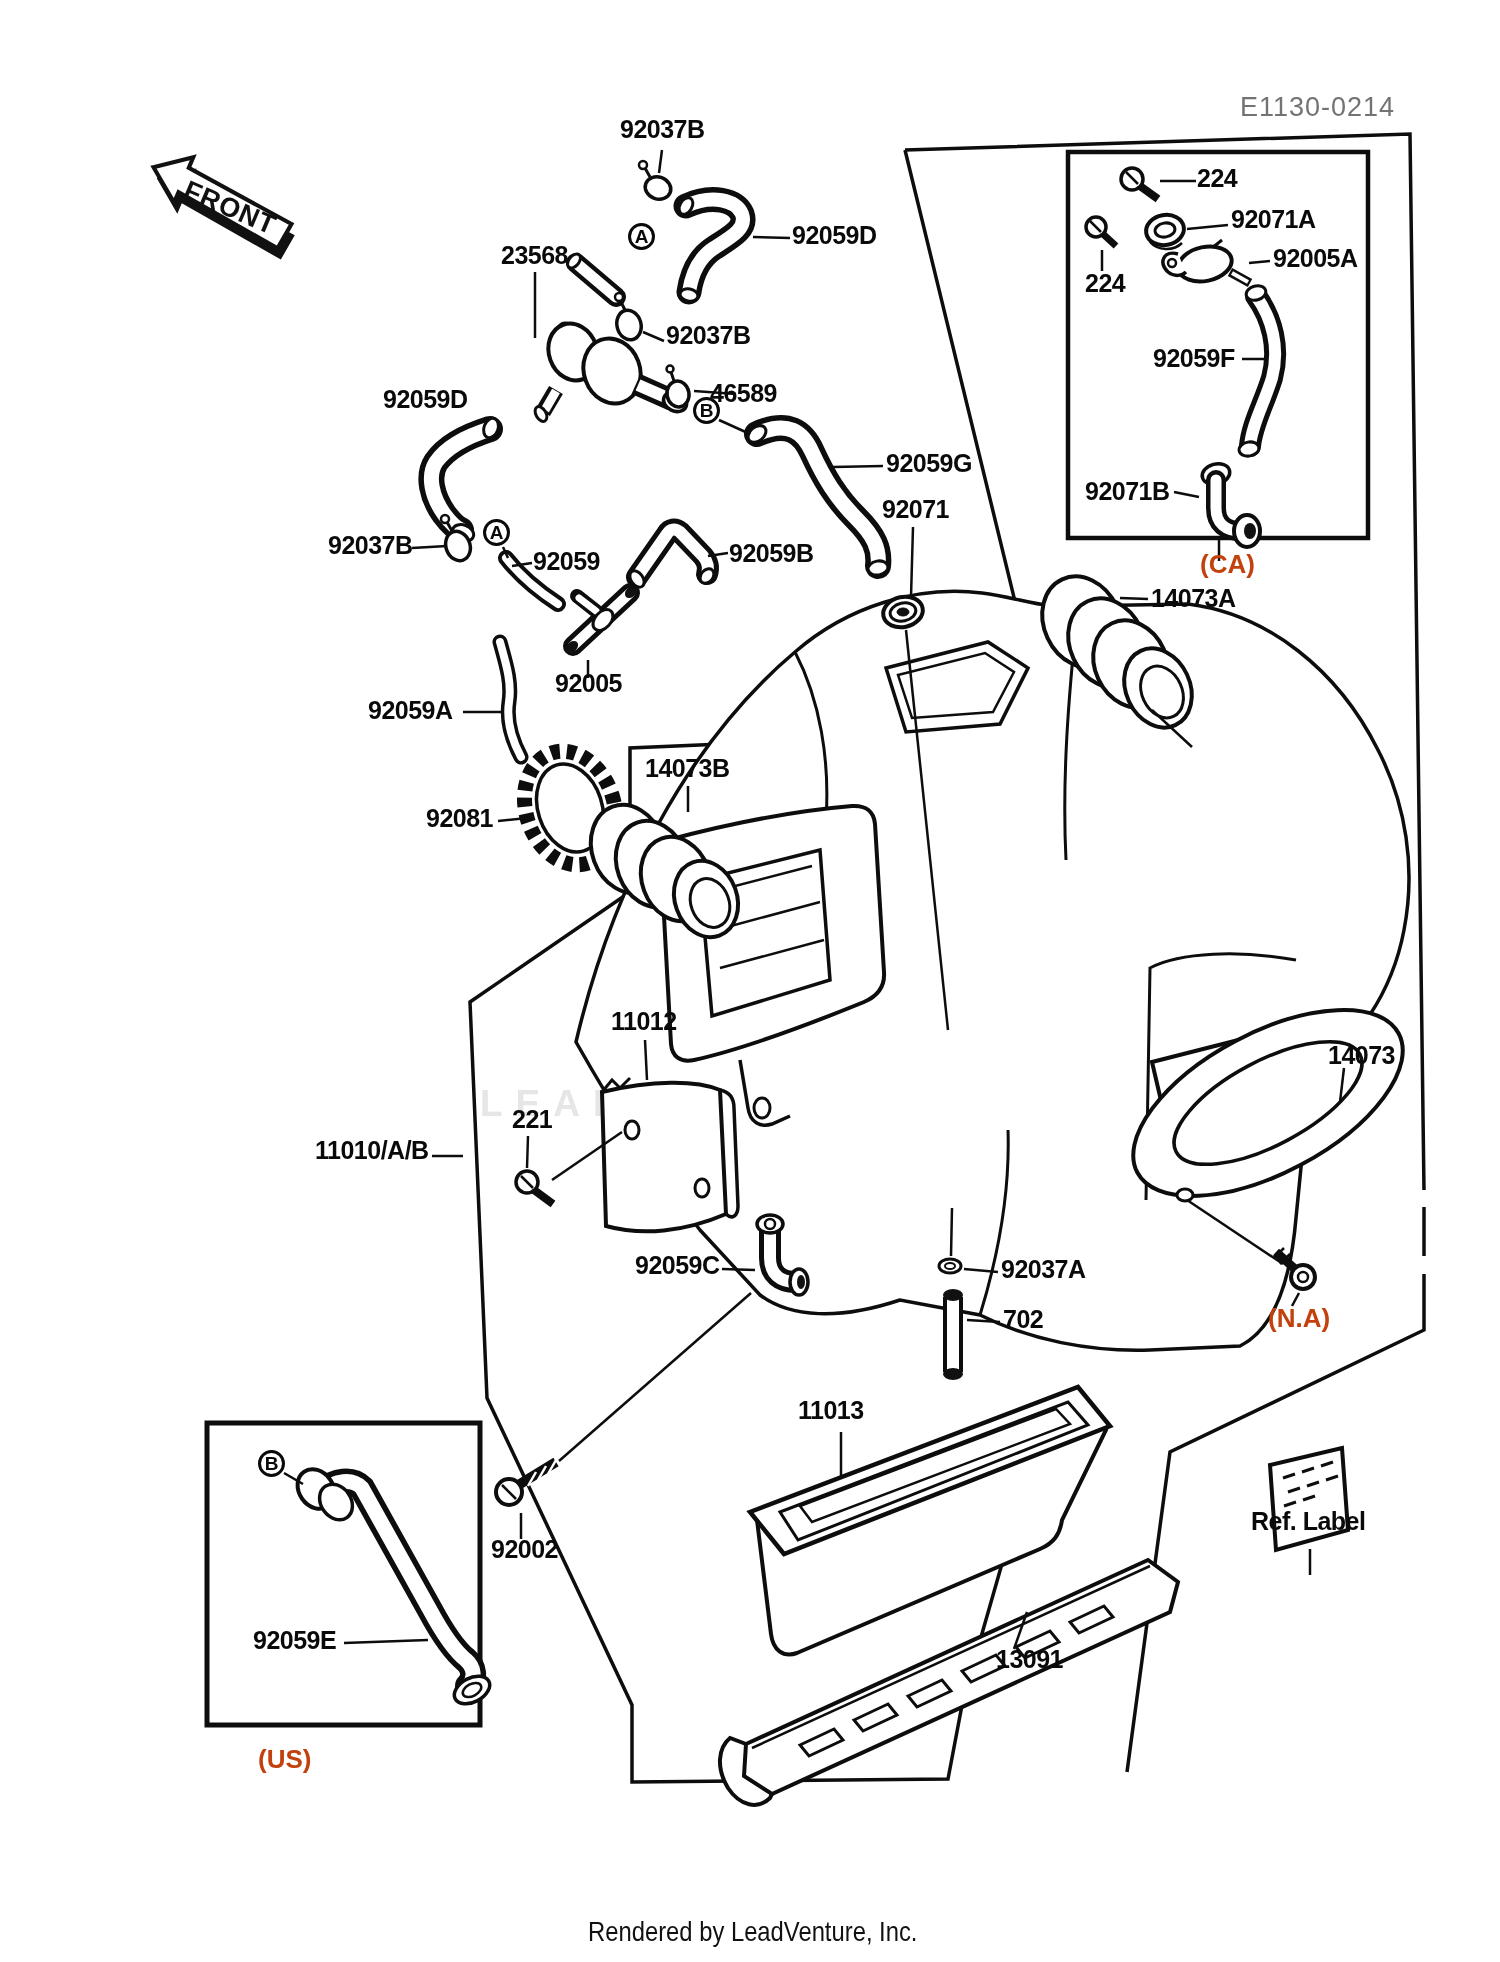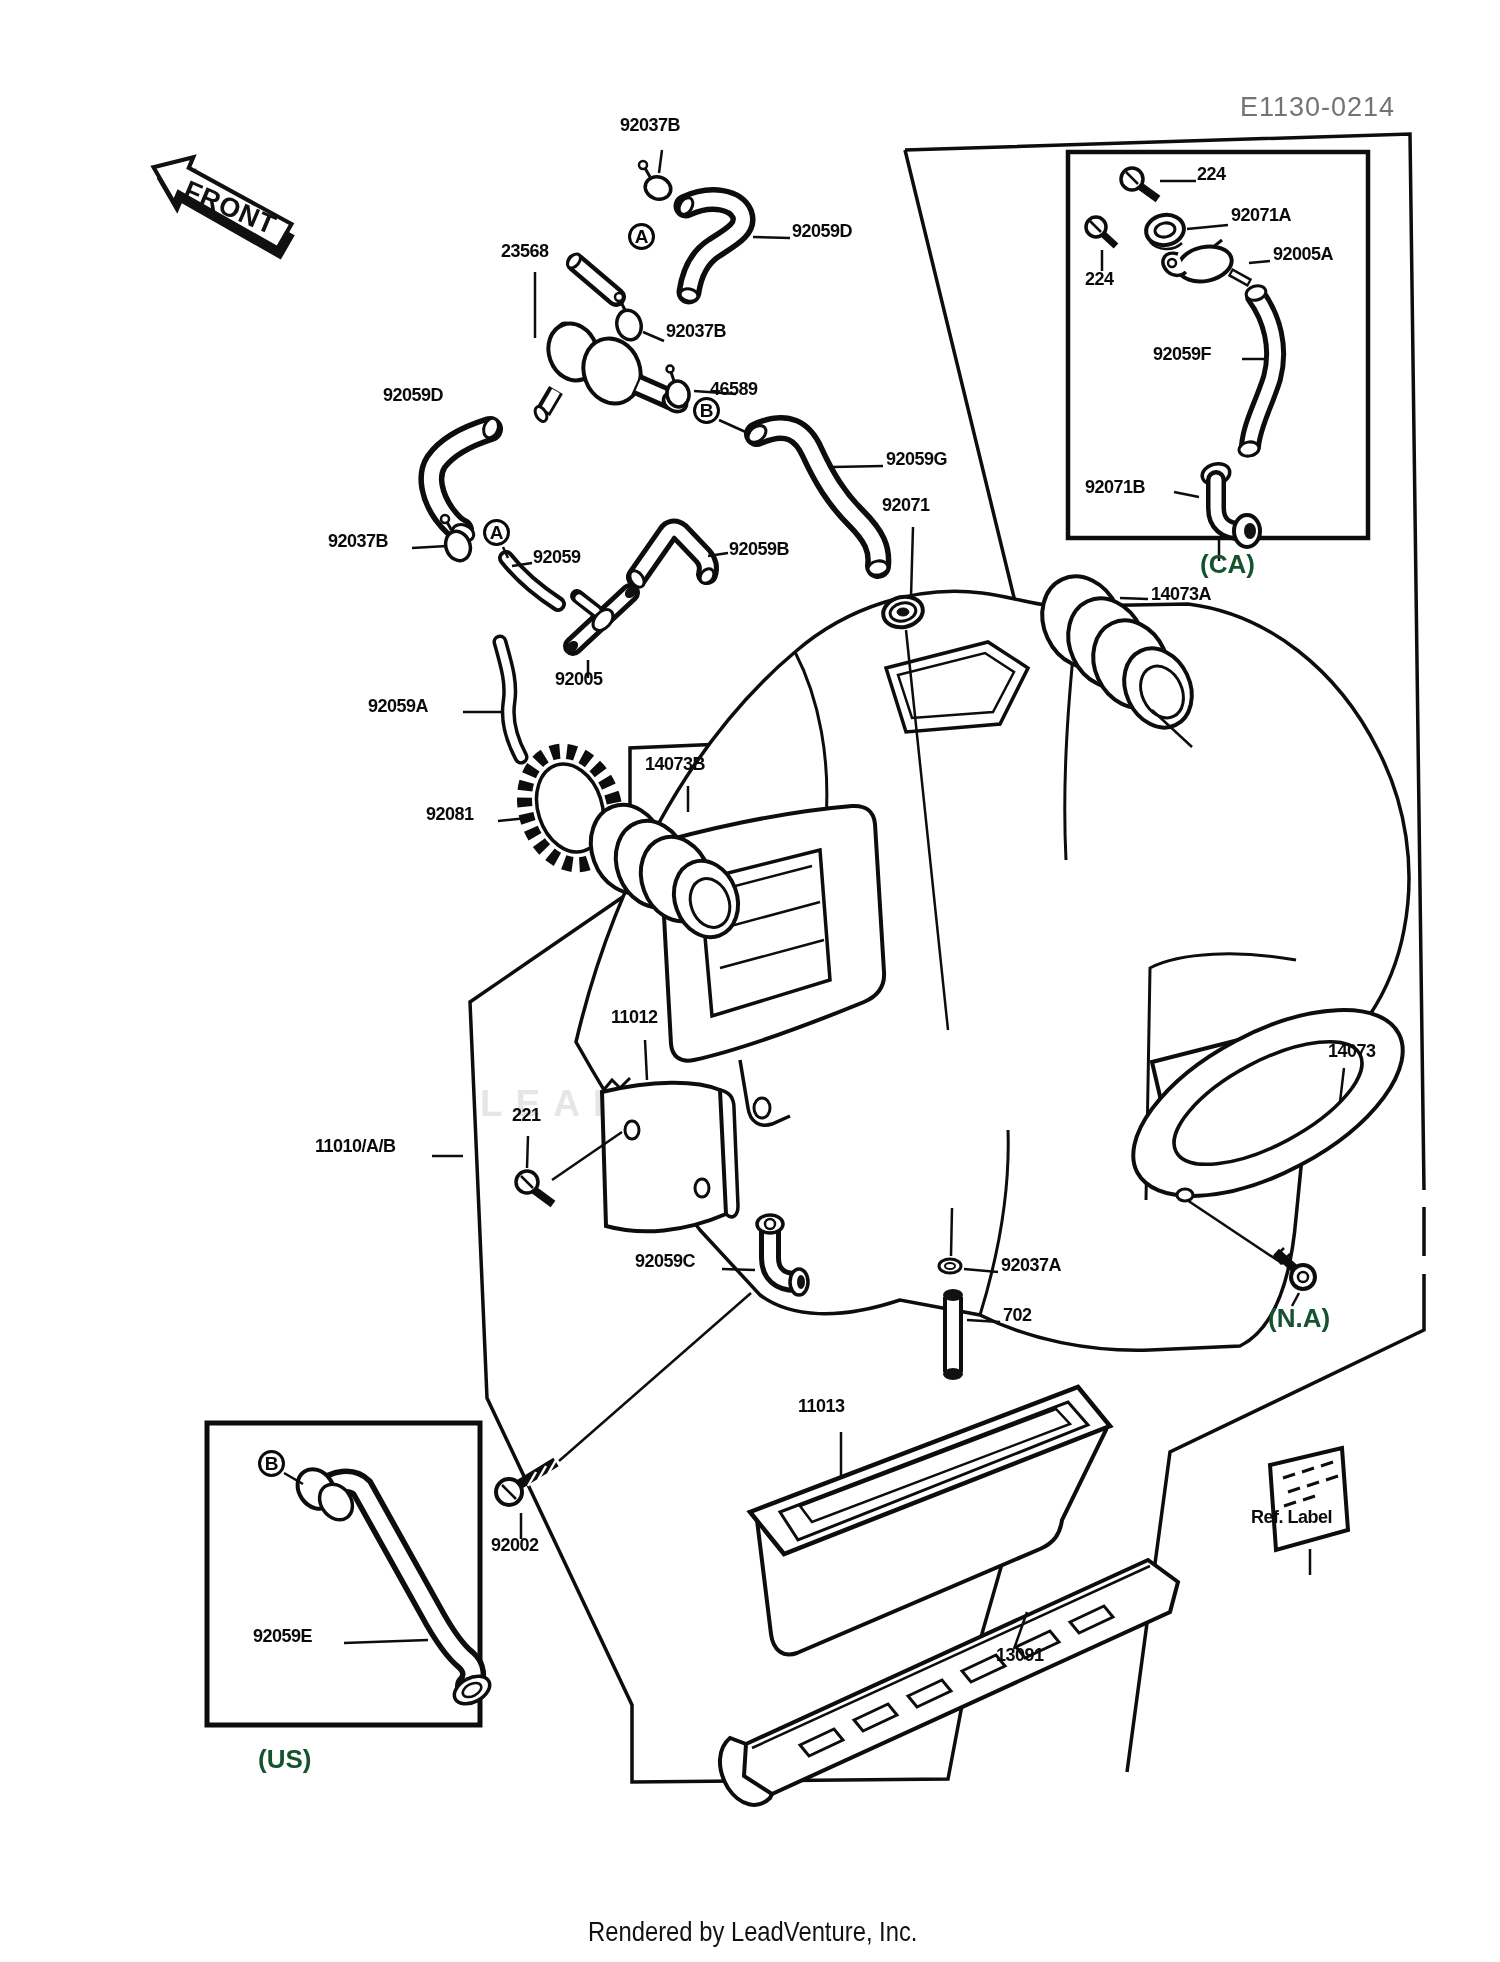--- a/index.html
+++ b/index.html
@@ -1,21 +1,21 @@
 <!DOCTYPE html>
 <html><head>
 <meta charset="utf-8">
 <style>
   html,body{margin:0;padding:0;background:#ffffff;}
   .stage{position:relative;width:1500px;height:1962px;background:#fff;overflow:hidden;
          font-family:"Liberation Sans",sans-serif;color:#0a0a0a;}
   .stage svg.art{position:absolute;left:0;top:0;}
-  .pl{position:absolute;font-weight:bold;font-size:18px;letter-spacing:-0.5px;
+  .pl{position:absolute;font-weight:bold;font-size:25px;letter-spacing:-0.5px;
       white-space:nowrap;color:#0a0a0a;line-height:1.1;}
-  .cap{position:absolute;font-weight:bold;font-size:26px;white-space:nowrap;color:#14532d;}
+  .cap{position:absolute;font-weight:bold;font-size:26px;white-space:nowrap;color:#c2410c;}
   .cref{position:absolute;width:27px;height:27px;border:3px solid #0a0a0a;border-radius:50%;
         font-weight:bold;font-size:19px;display:flex;align-items:center;justify-content:center;
         background:#fff;box-sizing:border-box;}
   .ecode{position:absolute;font-size:27px;letter-spacing:1px;color:#737373;}
   .footer{position:absolute;font-size:28px;color:#111;transform:scaleX(0.85);transform-origin:left center;}
 </style>
 </head>
 <body>
 
 <div class="stage">

